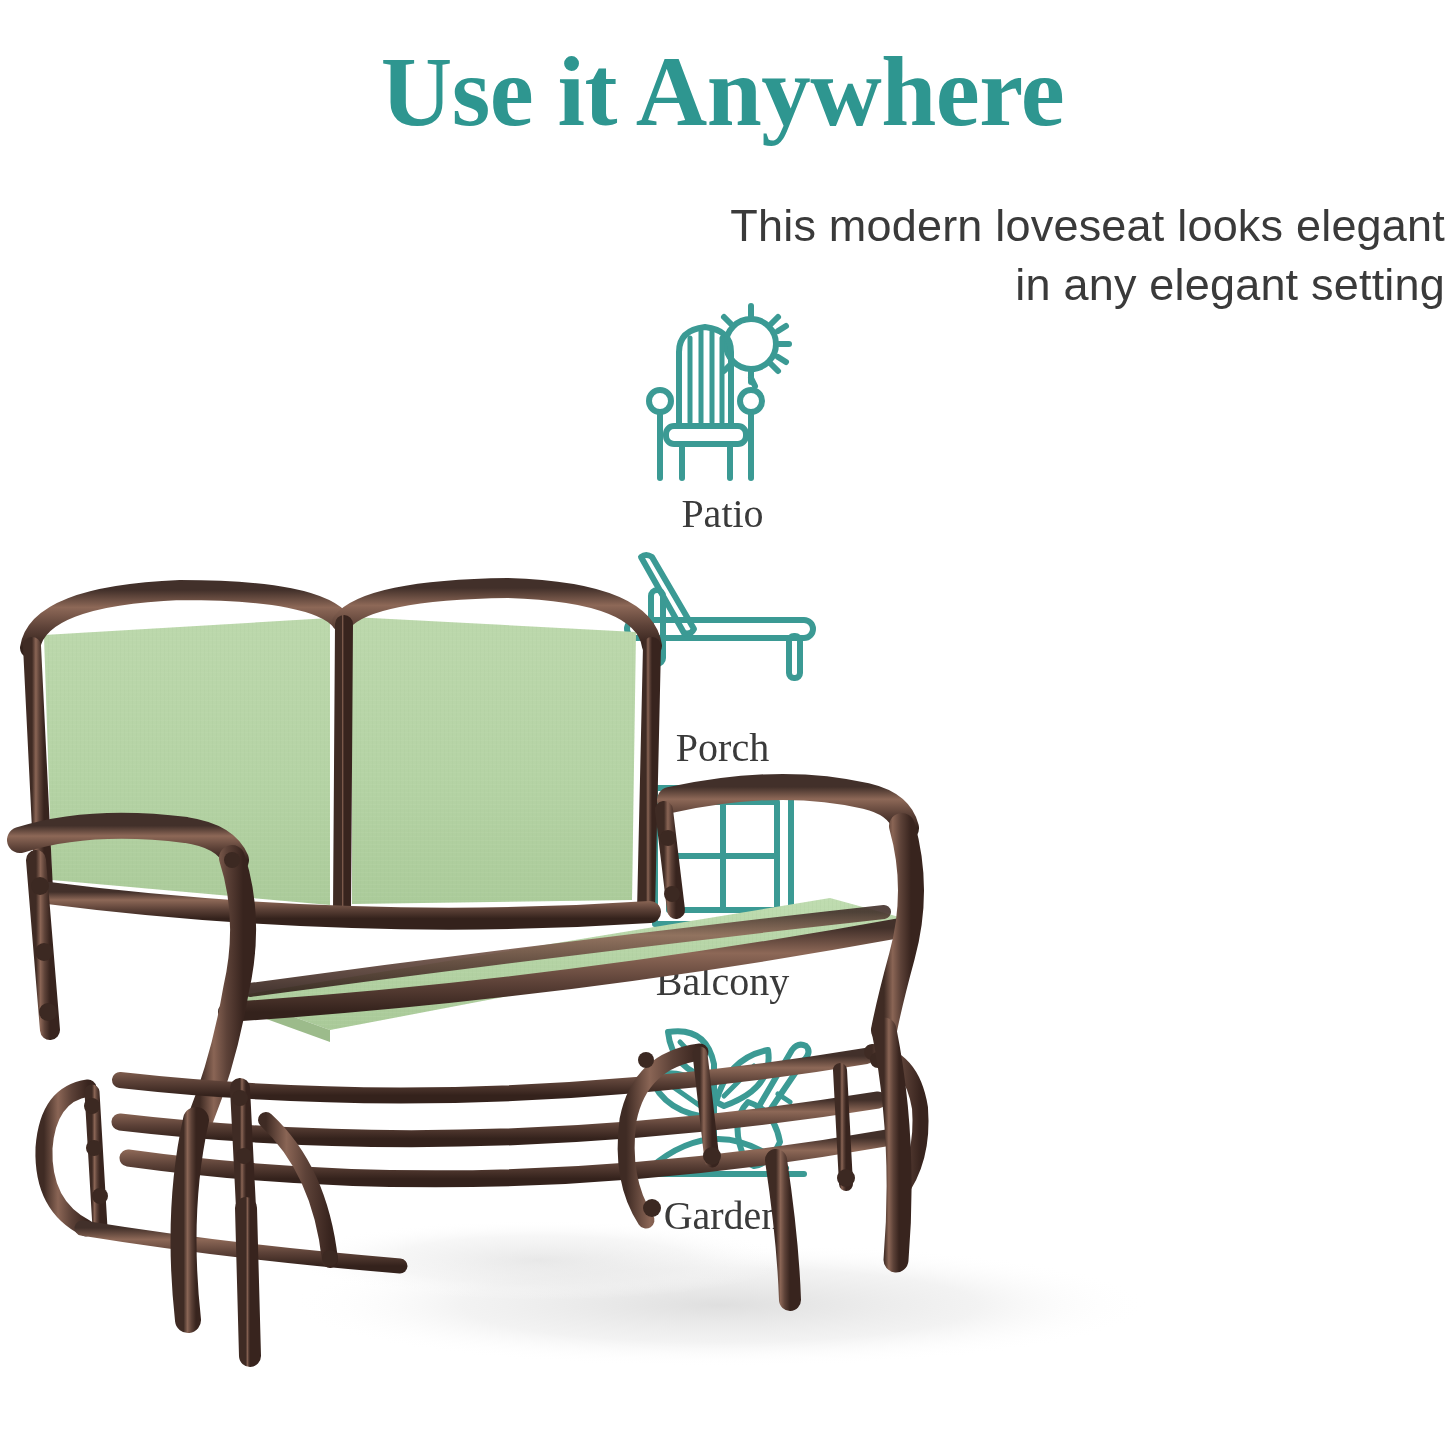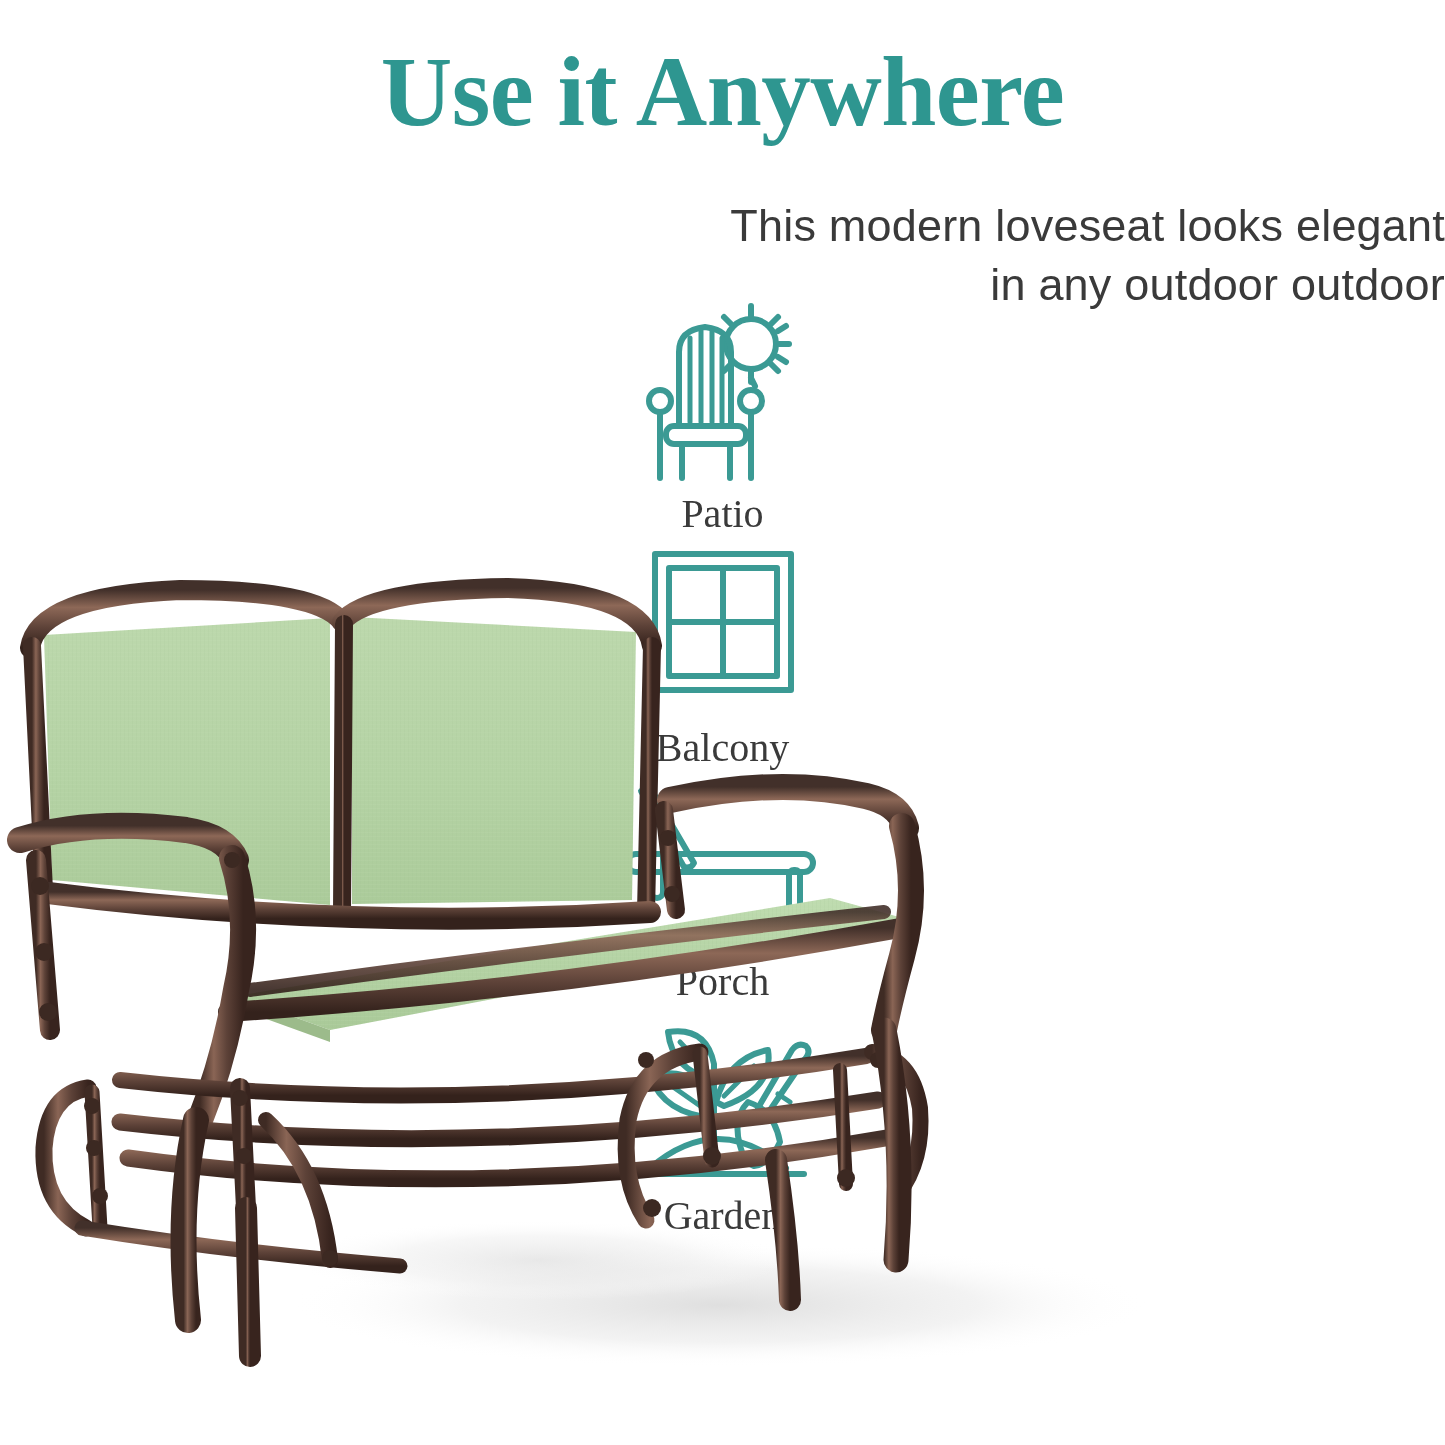--- a/index.html
+++ b/index.html
@@ -78,21 +78,21 @@
 </style>
 </head>
 <body>
 
 <div class="page">
 
   <div class="headline">Use it Anywhere</div>
 
   <div class="subhead">
     <span class="l1">This modern loveseat looks elegant</span>
-    <span class="l2">in any outdoor outdoor</span>
+    <span class="l2">in any elegant setting</span>
   </div>
 
   <div class="icon-row">
 
     <div class="icon-cell">
       <div class="icon-art">
         <svg width="170" height="190" viewBox="0 0 170 190" aria-hidden="true">
 
           <circle class="tealstroke" cx="113" cy="44" r="25"></circle>
           <g class="tealstroke">
@@ -128,44 +128,44 @@
             <line x1="44" y1="144" x2="44" y2="178"></line>
             <line x1="92" y1="144" x2="92" y2="178"></line>
           </g>
         </svg>
       </div>
       <div class="icon-label">Patio</div>
     </div>
 
     <div class="icon-cell">
       <div class="icon-art">
+        <svg width="215" height="190" viewBox="0 0 215 190" aria-hidden="true">
+
+          <rect class="tealstroke" x="12" y="86" width="186" height="18" rx="9"></rect>
+
+          <path class="tealstroke" d="M26 23 Q31 19 37 23 L79 95 Q76 101 69 99 Z"></path>
+
+          <rect class="tealstroke" x="36" y="56" width="12" height="74" rx="6"></rect>
+
+          <rect class="tealstroke" x="174" y="102" width="11" height="42" rx="5"></rect>
+        </svg>
+      </div>
+      <div class="icon-label">Porch</div>
+    </div>
+
+    <div class="icon-cell">
+      <div class="icon-art">
         <svg width="160" height="190" viewBox="0 0 160 190" aria-hidden="true">
           <rect class="tealstroke" x="12" y="20" width="136" height="136"></rect>
           <rect class="tealstroke" x="26" y="34" width="108" height="108"></rect>
           <line class="tealstroke" x1="80" y1="34" x2="80" y2="142"></line>
           <line class="tealstroke" x1="26" y1="88" x2="134" y2="88"></line>
         </svg>
       </div>
       <div class="icon-label">Balcony</div>
-    </div>
-
-    <div class="icon-cell">
-      <div class="icon-art">
-        <svg width="215" height="190" viewBox="0 0 215 190" aria-hidden="true">
-
-          <rect class="tealstroke" x="12" y="86" width="186" height="18" rx="9"></rect>
-
-          <path class="tealstroke" d="M26 23 Q31 19 37 23 L79 95 Q76 101 69 99 Z"></path>
-
-          <rect class="tealstroke" x="36" y="56" width="12" height="74" rx="6"></rect>
-
-          <rect class="tealstroke" x="174" y="102" width="11" height="42" rx="5"></rect>
-        </svg>
-      </div>
-      <div class="icon-label">Porch</div>
     </div>
 
     <div class="icon-cell">
       <div class="icon-art">
         <svg width="190" height="190" viewBox="0 0 190 190" aria-hidden="true">
 
           <path class="tealstroke" d="M22 166 Q90 108 158 166"></path>
           <line class="tealstroke" x1="8" y1="172" x2="176" y2="172"></line>
 
           <path class="tealstroke" d="M86 166 L86 72"></path>

